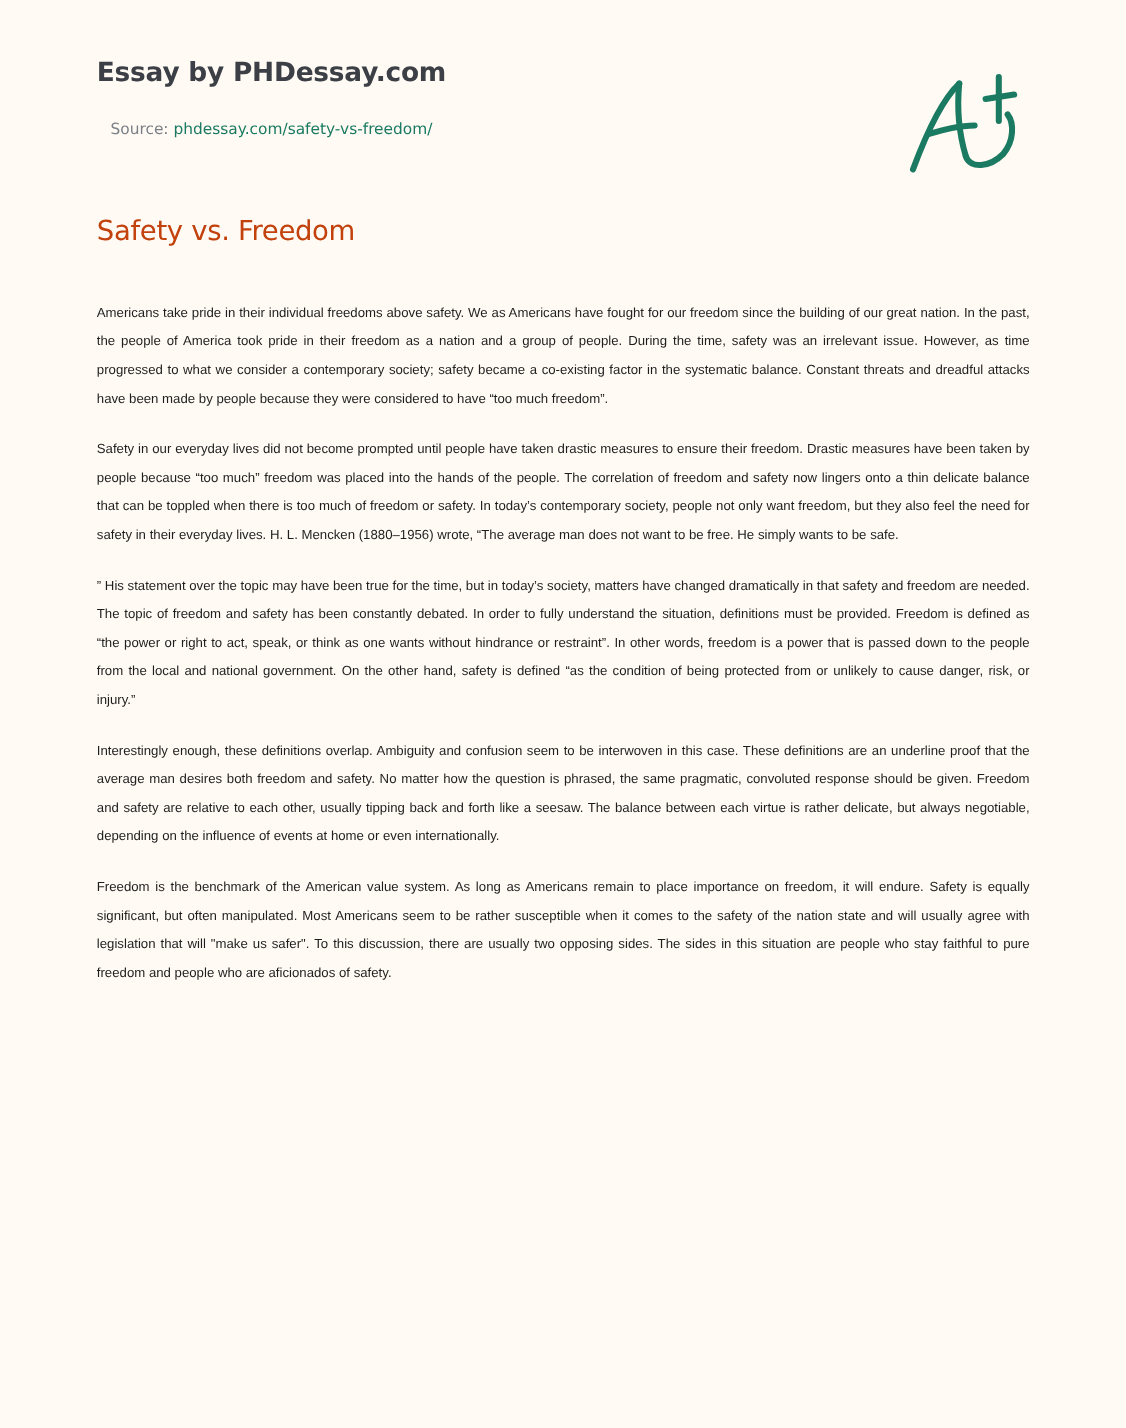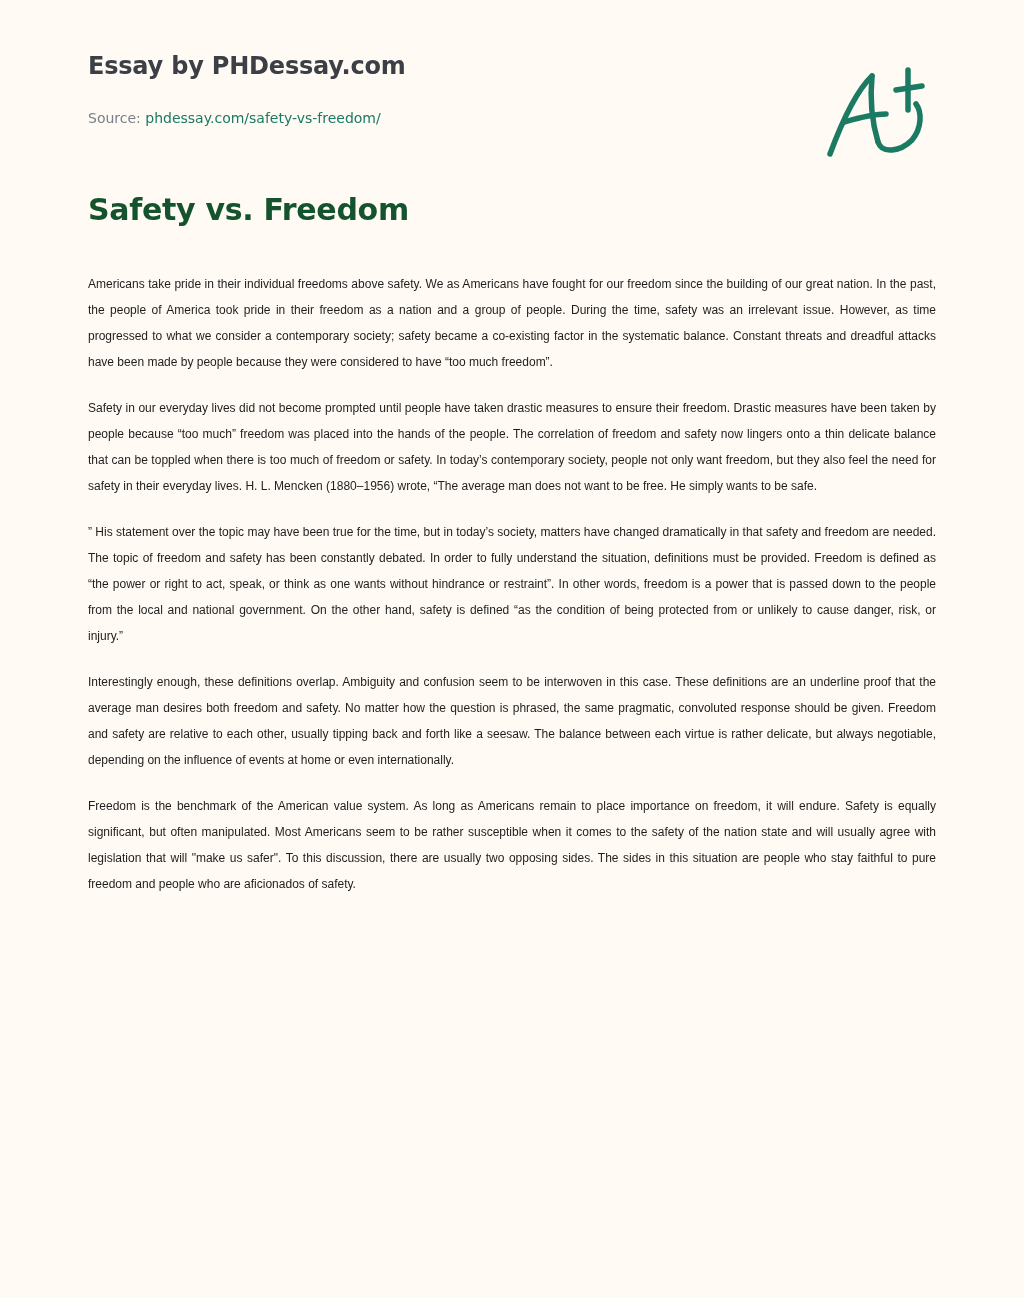--- a/index.html
+++ b/index.html
@@ -12,20 +12,21 @@
       height: 1298px;
       position: relative;
       overflow: hidden;
       font-family: "DejaVu Sans", sans-serif;
       color: #1c1c1c;
     }
     .header {
       position: absolute;
       left: 88px;
       top: 48px;
+      text-align: center;
     }
     .brand {
       font-family: "DejaVu Sans", sans-serif;
       font-size: 24px;
       font-weight: bold;
       color: #3c4046;
       letter-spacing: -0.2px;
       margin: 0;
       line-height: 36px;
     }
@@ -44,23 +45,23 @@
       left: 820px;
       top: 62px;
       width: 112px;
       height: 100px;
     }
     .title {
       position: absolute;
       left: 88px;
       top: 190px;
       margin: 0;
-      font-size: 30px;
-      font-weight: bold;
-      color: #14532d;
+      font-size: 25px;
+      font-weight: normal;
+      color: #c2410c;
       letter-spacing: -0.3px;
       line-height: 40px;
     }
     .content {
       position: absolute;
       left: 88px;
       top: 271px;
       width: 848px;
       height: 978px;
       overflow: hidden;

